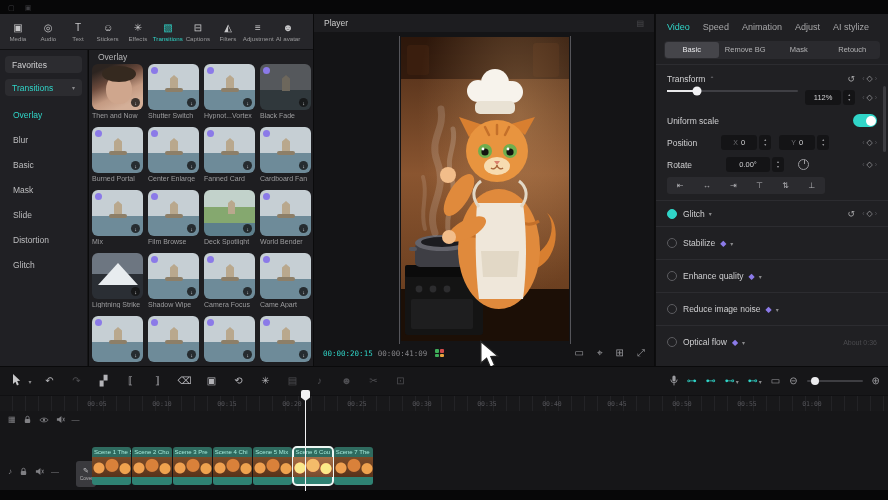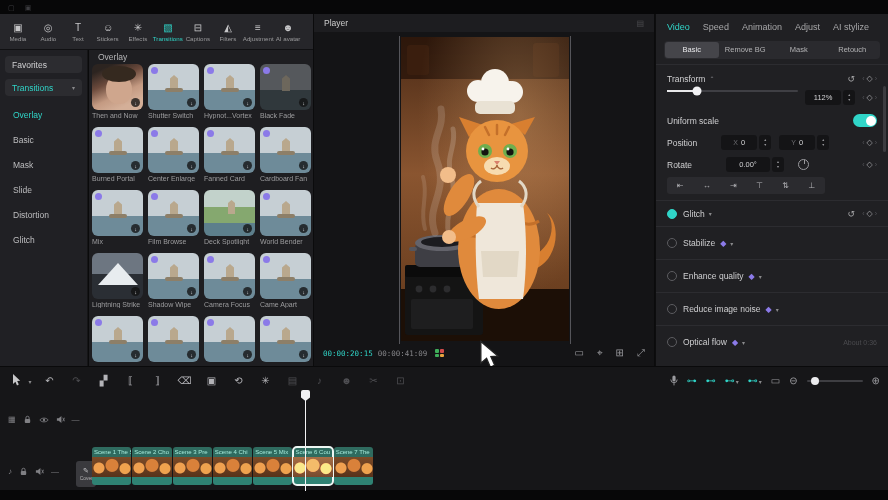--- a/index.html
+++ b/index.html
@@ -185,20 +185,23 @@
         <span>Favorites</span>
       </div>
     <div class="sb-box teal">
         <span>Transitions</span>
         <span class="crt">▾</span>
       </div>
     <div class="sb-item active">
         <span>Overlay</span>
       </div>
     <div class="sb-item">
+        <span>Blur</span>
+      </div>
+    <div class="sb-item">
         <span>Basic</span>
       </div>
     <div class="sb-item">
         <span>Mask</span>
       </div>
     <div class="sb-item">
         <span>Slide</span>
       </div>
     <div class="sb-item">
         <span>Distortion</span>
@@ -616,20 +619,34 @@
         <span class="pill"><span>⊷</span><span class="crt">▾</span></span>
         <span class="tl-ic">▭</span>
         <span class="tl-ic">⊖</span>
         <span id="zoom-slider">
             <span class="knob"></span>
           </span>
         <span class="tl-ic">⊕</span>
       </span>
     </div>
 
+    <div id="tl-ruler">
+      <span class="rlabel" style="left:97px">00:05</span>
+      <span class="rlabel" style="left:162px">00:10</span>
+      <span class="rlabel" style="left:227px">00:15</span>
+      <span class="rlabel" style="left:292px">00:20</span>
+      <span class="rlabel" style="left:357px">00:25</span>
+      <span class="rlabel" style="left:422px">00:30</span>
+      <span class="rlabel" style="left:487px">00:35</span>
+      <span class="rlabel" style="left:552px">00:40</span>
+      <span class="rlabel" style="left:617px">00:45</span>
+      <span class="rlabel" style="left:682px">00:50</span>
+      <span class="rlabel" style="left:747px">00:55</span>
+      <span class="rlabel" style="left:812px">01:00</span>
+    </div>
 
     <div id="tl-tracks" style="position:absolute;left:0;top:28px;width:888px;height:106px">
 
       <div class="thdr" style="left:8px;top:20px">
         <span class="g">▦</span>
         <span>
             <svg width="9" height="9" viewBox="0 0 10 10">
               <rect x="2" y="4.5" width="6" height="4.4" rx="1" fill="#808084"></rect>
               <path d="M3.2 4.5 V3.2 a1.8 1.8 0 0 1 3.6 0 V4.5" fill="none" stroke="#808084" stroke-width="1"></path>
             </svg>

